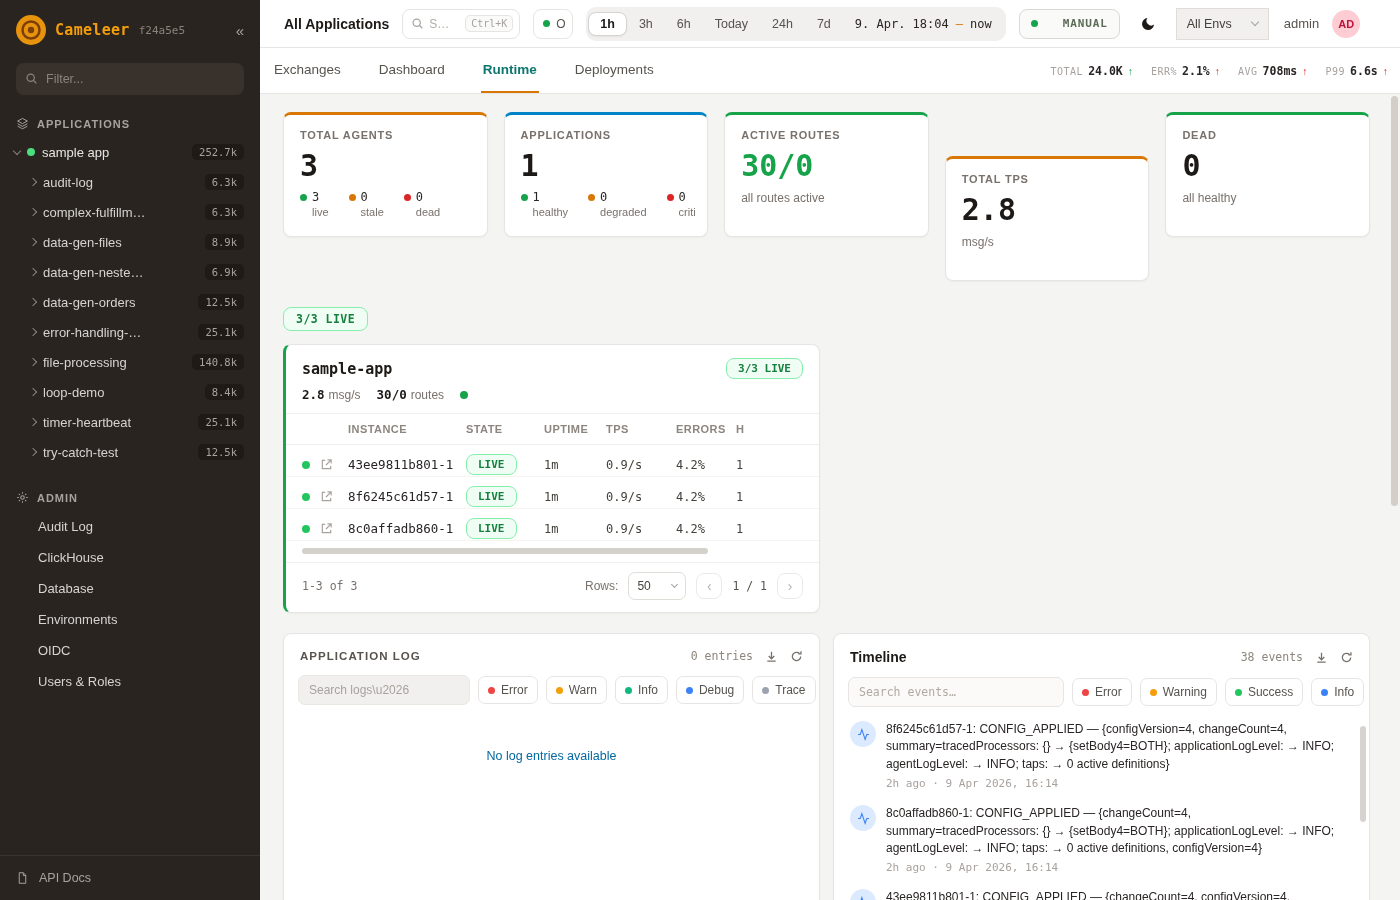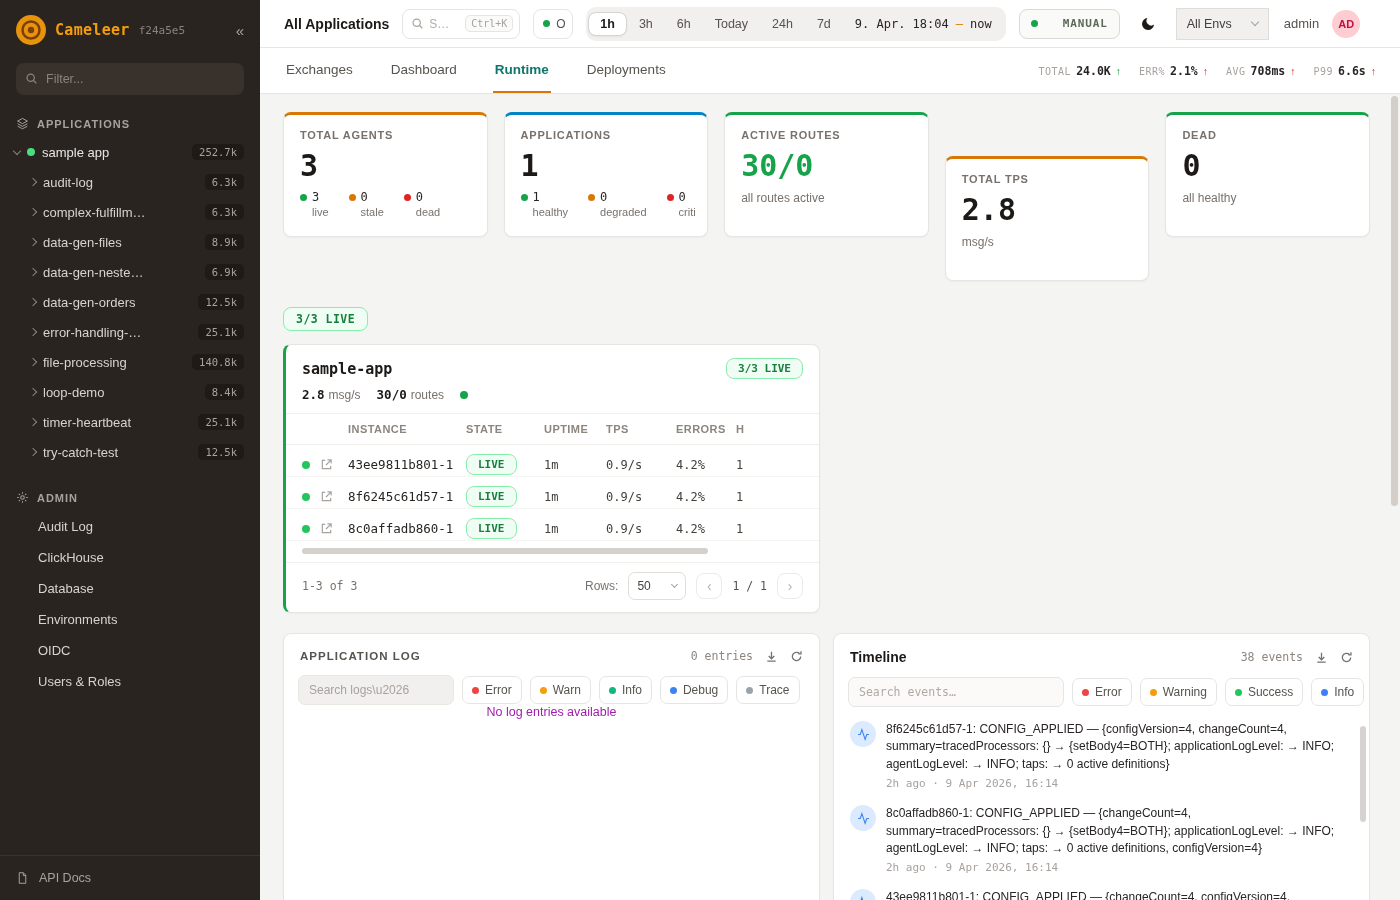--- a/index.html
+++ b/index.html
@@ -50,21 +50,21 @@
   .seg-btn.active { background:#fff; border:1px solid #d6d3d1; color:#1c1917; font-weight:bold; padding:4px 11px; box-shadow:0 1px 2px rgba(0,0,0,.06); }
   .seg-date { display:flex; align-items:center; gap:7px; padding:0 12px; font-family:"DejaVu Sans Mono",monospace; font-size:12px; color:#292524; white-space:nowrap; cursor:pointer; }
   .seg-date .sep { color:#d97706; }
   .manual-btn { height:30px; border:1px solid #dcd8d2; border-radius:8px; background:#fafaf9; display:flex; align-items:center; gap:25px; padding:0 11px; font-family:"DejaVu Sans Mono",monospace; font-size:11px; letter-spacing:.08em; color:#5c6b57; font-weight:bold; }
   .icon-btn { width:30px; height:30px; display:flex; align-items:center; justify-content:center; color:#44403c; }
   .env-select { height:32px; background:#f1f0ee; border:1px solid #e0ddd8; border-radius:0; display:flex; align-items:center; gap:20px; padding:0 10px; font-size:12.5px; color:#44403c; cursor:pointer; }
   .env-select .chev { border-color:#a8a29e; }
   .tb-user { font-size:13px; color:#57534e; margin-left:2px; }
   .avatar { width:28px; height:28px; border-radius:50%; background:#fecdd3; color:#be123c; font-size:11px; font-weight:bold; display:flex; align-items:center; justify-content:center; flex:none; }
 
-  .tabbar { height:46px; background:#fff; border-bottom:1px solid #e7e5e4; display:flex; align-items:stretch; padding:0 24px; flex:none; }
+  .tabbar { height:46px; background:#fff; border-bottom:1px solid #e7e5e4; display:flex; align-items:stretch; padding:0 12px; flex:none; }
   .tab { display:flex; align-items:center; padding:0 2px; margin-right:34px; font-size:13.5px; color:#57534e; border-bottom:2px solid transparent; }
   .tab.active { color:#0f766e; border-bottom-color:#d97706; font-weight:bold; }
   .tab-metrics { margin-left:auto; display:flex; align-items:center; gap:18px; }
   .metric { display:flex; align-items:baseline; gap:5px; white-space:nowrap; }
   .metric-label { font-family:"DejaVu Sans Mono",monospace; font-size:10px; color:#a8a29e; letter-spacing:.05em; }
   .metric-value { font-family:"DejaVu Sans Mono",monospace; font-size:11.5px; font-weight:bold; color:#292524; }
   .metric-arrow { font-size:10.5px; font-weight:bold; }
 
   .content { flex:1; padding:18px 30px 0 23px; overflow:hidden; }
 
@@ -106,26 +106,26 @@
 
   
   .bottom-row { display:flex; gap:13px; }
   .panel { width:537px; background:#fff; border:1px solid #e7e5e4; border-radius:8px; box-shadow:0 1px 2px rgba(0,0,0,.04); height:310px; overflow:hidden; position:relative; }
   .panel-head { display:flex; align-items:center; padding:15px 16px 12px; gap:12px; }
   .panel-title-caps { font-size:11.5px; font-weight:bold; letter-spacing:.09em; color:#57534e; }
   .panel-title { font-size:14px; font-weight:bold; color:#1c1917; }
   .panel-count { margin-left:auto; font-family:"DejaVu Sans Mono",monospace; font-size:11.5px; color:#8d867e; }
   .panel-icon-btn { color:#78716c; display:flex; }
   .filter-row { display:flex; align-items:center; gap:8px; padding:0 14px; flex-wrap:nowrap; }
-  .log-search { width:156px; height:30px; background:#f1f0ee; border:1px solid #e9e7e2; border-radius:7px; color:#57534e; font-size:12px; padding:0 10px; flex:none; }
+  .log-search { width:172px; height:30px; background:#f1f0ee; border:1px solid #e9e7e2; border-radius:7px; color:#57534e; font-size:12px; padding:0 10px; flex:none; }
   .log-search::placeholder { color:#a8a29e; }
   .ev-search { width:216px; height:30px; background:#fbfaf9; border:1px solid #e7e5e4; border-radius:7px; color:#57534e; font-family:"DejaVu Sans Mono",monospace; font-size:11.5px; padding:0 10px; flex:none; }
   .ev-search::placeholder { color:#b0aaa2; }
   .chip { height:28px; display:inline-flex; align-items:center; gap:6px; padding:0 9px; border:1px solid #e7e5e4; border-radius:7px; background:#fff; font-size:12px; color:#57534e; white-space:nowrap; }
-  .empty-text { text-align:center; color:#a21caf; font-size:12.5px; }
+  .empty-text { text-align:center; margin-top:44px; color:#0369a1; font-size:12.5px; }
   .event-list { padding:14px 22px 0 16px; }
   .event { display:flex; gap:10px; margin-bottom:15px; }
   .event-avatar { width:26px; height:26px; border-radius:50%; background:#dbeafe; color:#3b82f6; display:flex; align-items:center; justify-content:center; flex:none; }
   .event-text { font-size:12px; color:#292524; line-height:1.45; }
   .event-time { font-family:"DejaVu Sans Mono",monospace; font-size:11px; color:#a8a29e; margin-top:4px; }
   .vscroll { position:absolute; right:3px; top:92px; width:6px; height:96px; background:#d6d3d1; border-radius:3px; cursor:pointer; }
   .page-scroll { position:absolute; right:2px; top:96px; width:7px; height:410px; background:#d3cfc8; border-radius:4px; z-index:10; cursor:pointer; }
 </style>
 </head>
 <body>

